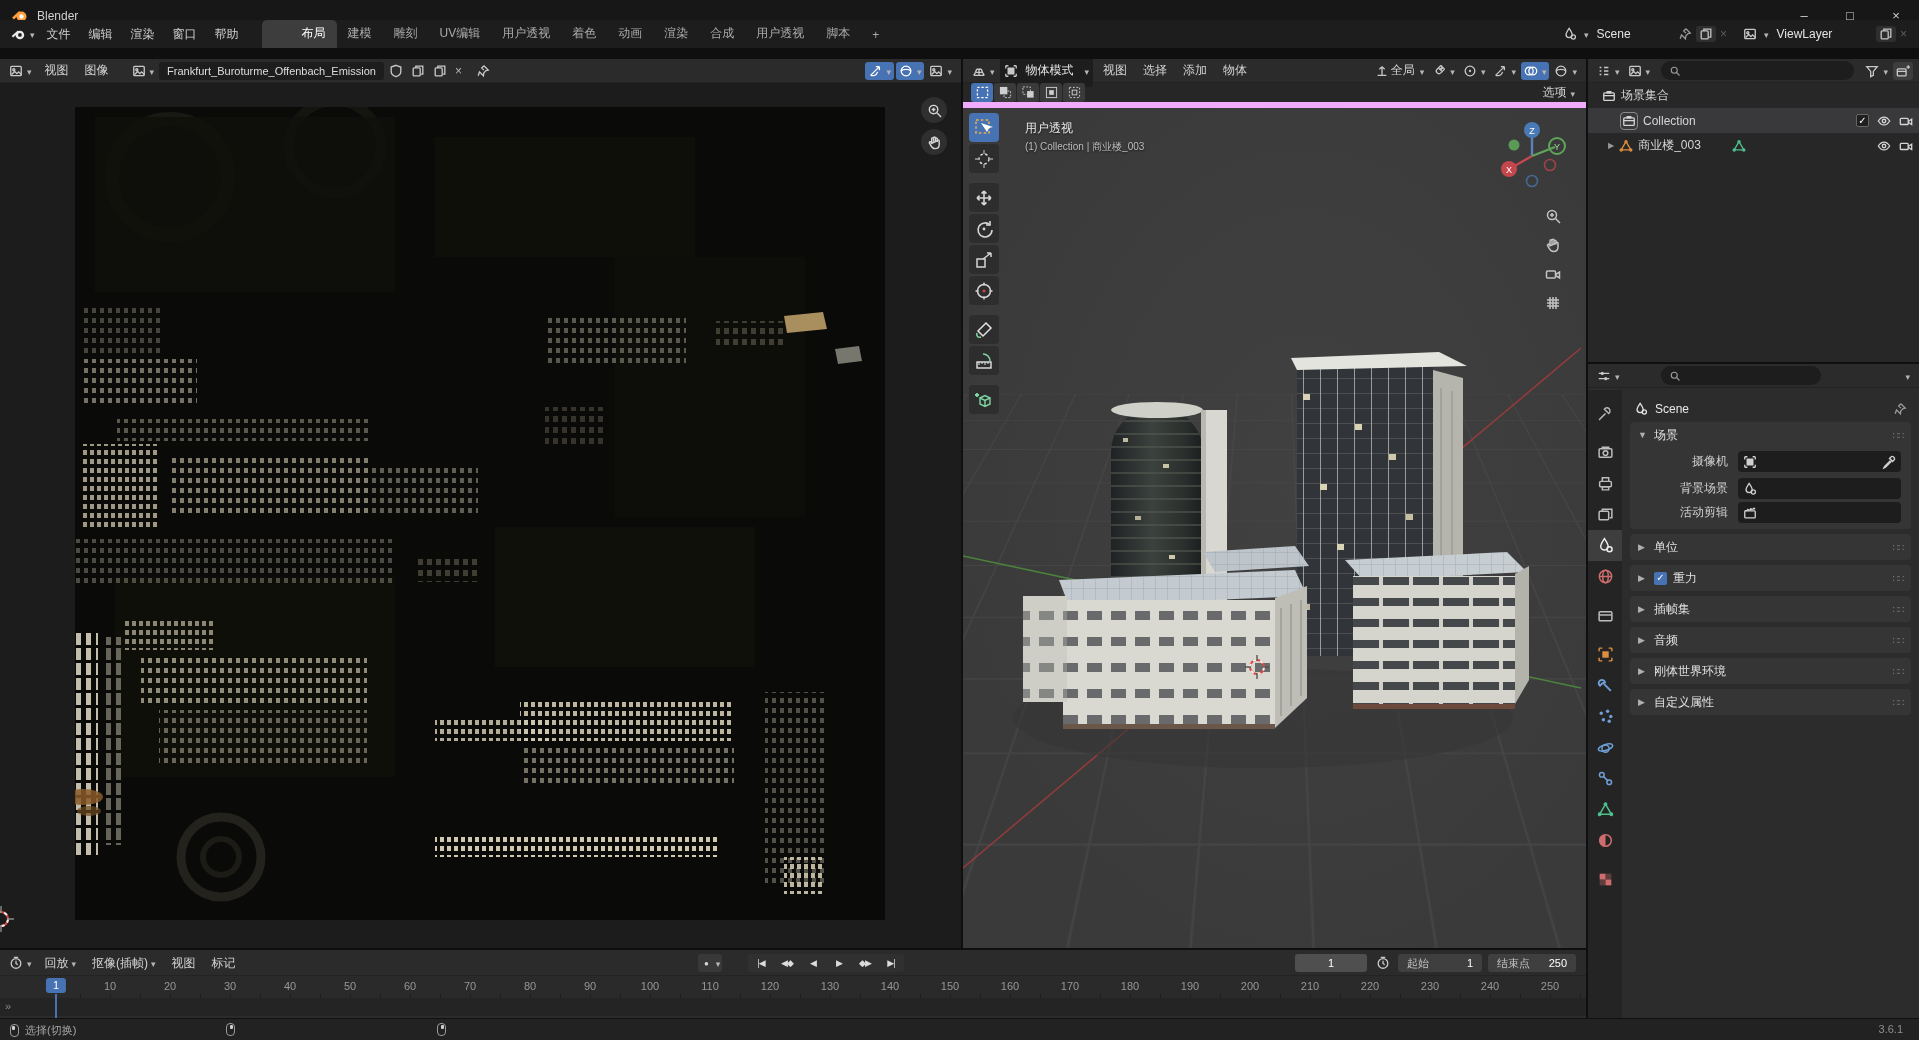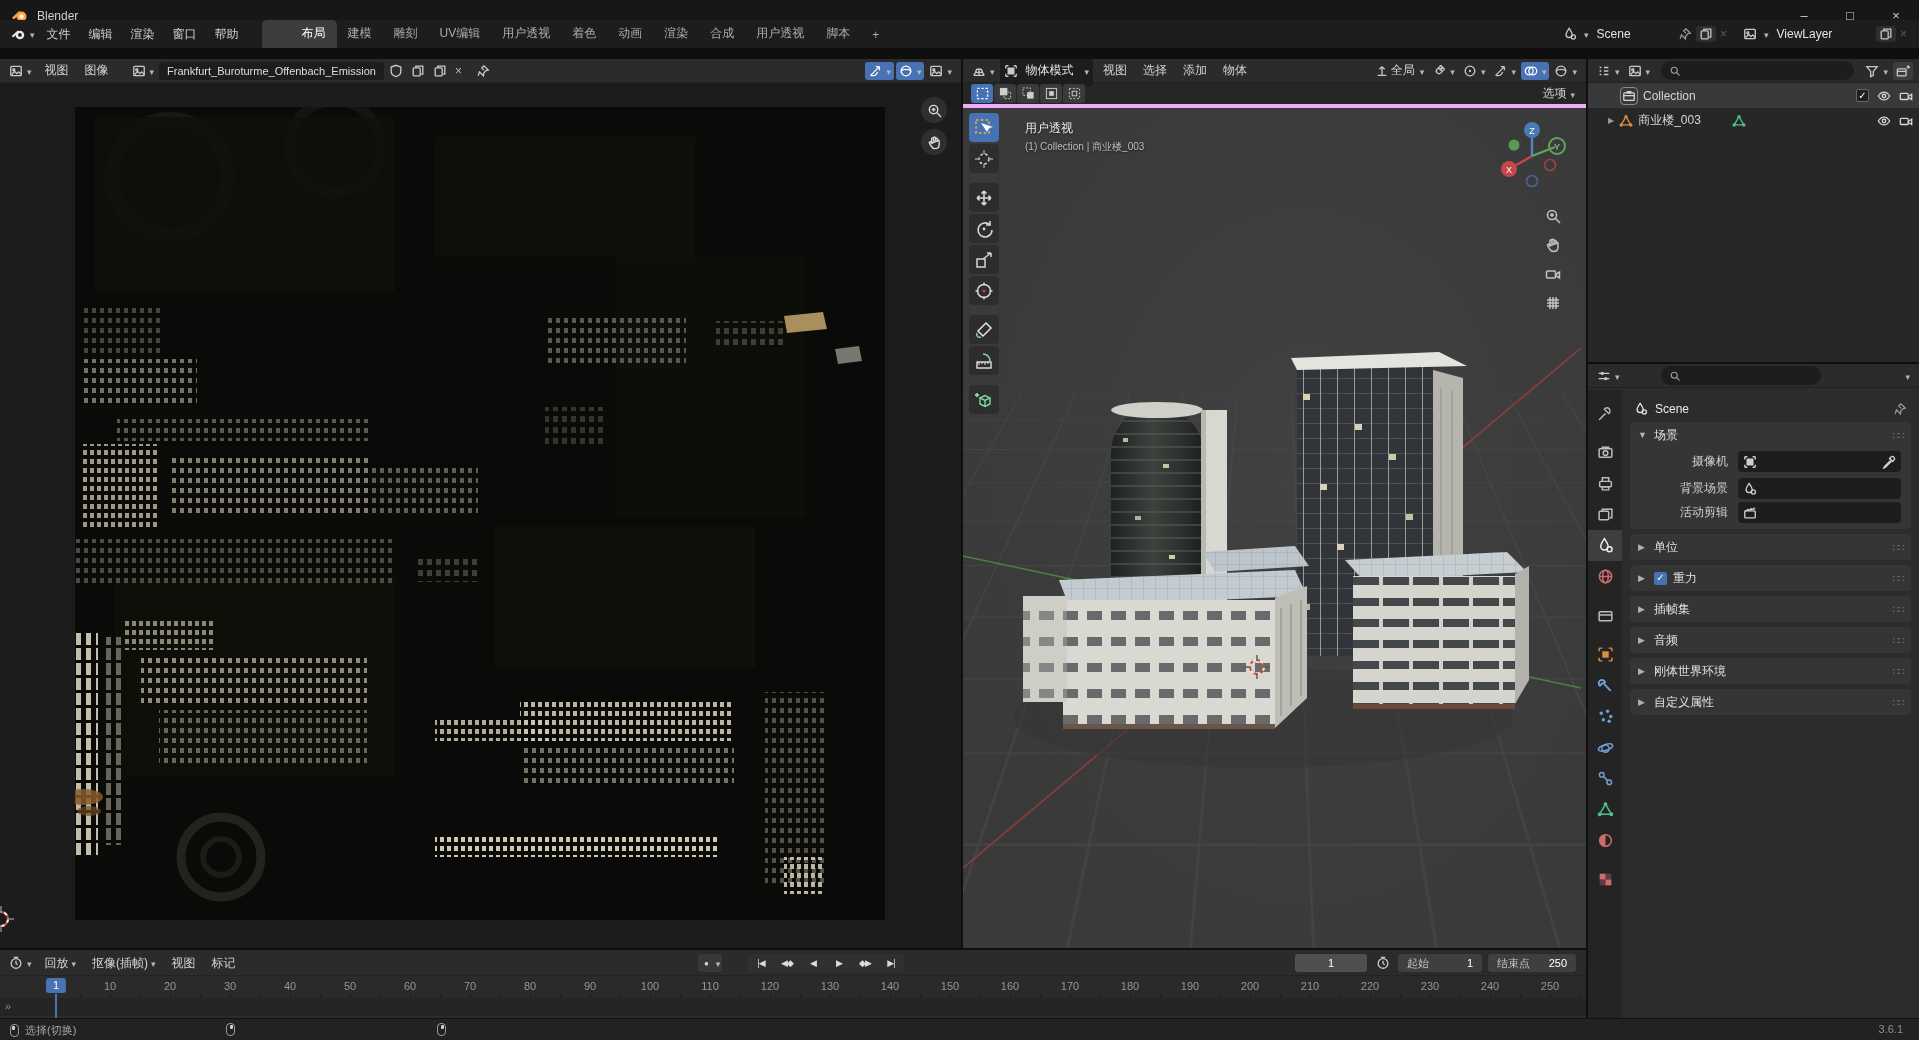--- a/index.html
+++ b/index.html
@@ -32,21 +32,21 @@
   .edheader{height:24px;background:var(--header);display:flex;align-items:center;padding:0 6px;gap:2px;border-bottom:1px solid #222;}
   .hmenu{padding:3px 8px;color:#d2d2d2;border-radius:3px;}
   .iconbtn{display:flex;align-items:center;gap:1px;padding:2px 3px;border-radius:3px;color:var(--icon);}
   .iconbtn.blue{background:var(--accent);color:#fff;}
   #image-editor{left:0;top:59px;width:961px;height:889px;background:var(--iecanvas);}
   #ie-canvas{position:absolute;left:0;top:24px;right:0;bottom:0;background:#1c1c1c;overflow:hidden;}
   #ie-name{background:var(--field);height:18px;border-radius:3px;display:flex;align-items:center;padding:0 8px;font-size:11px;color:#dedede;min-width:208px;}
   .navcirc{width:26px;height:26px;border-radius:50%;background:#2f2f2f;display:flex;align-items:center;justify-content:center;color:#d5d5d5;}
   
   #viewport{left:963px;top:59px;width:623px;height:889px;background:var(--vp);overflow:hidden;}
-  #vp-toolsettings{height:25px;background:var(--toolrow);display:flex;align-items:center;padding:0 8px;border-bottom:4px solid #f0abfc;}
+  #vp-toolsettings{height:25px;background:var(--toolrow);display:flex;align-items:center;padding:0 8px;border-bottom:6px solid #f0abfc;}
   .selmode{width:22px;height:19px;border-radius:3px;display:flex;align-items:center;justify-content:center;color:#cfcfcf;background:#3a3a3a;margin-right:1px;}
   .selmode.active{background:var(--accent);color:#fff;}
   #vp-canvas{position:absolute;left:0;top:49px;right:0;bottom:0;overflow:hidden;background:radial-gradient(ellipse at 55% 45%, #414141 0%, #3a3a3a 75%);}
   #floor{position:absolute;left:-60%;top:34%;width:220%;height:190%;
     background-image:linear-gradient(#4b4b4b 1px,transparent 1px),linear-gradient(90deg,#4b4b4b 1px,transparent 1px);
     background-size:54px 54px;transform:perspective(850px) rotateX(63deg);transform-origin:50% 0;opacity:.6;}
   .ovl1{font-size:12px;color:#ececec;text-shadow:0 1px 2px rgba(0,0,0,.6);}
   .ovl2{font-size:10px;color:#bdbdbd;text-shadow:0 1px 2px rgba(0,0,0,.6);margin-top:3px;}
   #toolbar{position:absolute;left:6px;top:5px;display:flex;flex-direction:column;gap:2px;}
   .tbtn{width:30px;height:29px;background:#2c2c2cdd;border-radius:4px;display:flex;align-items:center;justify-content:center;}
@@ -740,20 +740,26 @@
         <svg class="ic">
           <use href="#i-funnel"></use>
         </svg>
         <span class="chev"></span>
       </div>
     <div class="iconbtn" style="background:#3d3d3d">
         <svg class="ic">
           <use href="#i-boxplus"></use>
         </svg>
       </div>
+  </div>
+  <div class="olrow" style="padding-left:14px">
+    <svg class="ic">
+        <use href="#i-box"></use>
+      </svg>
+    <span>场景集合</span>
   </div>
   <div class="olrow sel" style="padding-left:32px">
     <span class="iconboxed">
         <svg class="ic">
           <use href="#i-box"></use>
         </svg>
       </span>
     <span>Collection</span>
     <span style="margin-left:auto;display:flex;gap:8px;align-items:center">
       <span style="width:13px;height:13px;background:#1f1f1f;border:1px solid #666;border-radius:2px;color:#fff;font-size:10px;display:flex;align-items:center;justify-content:center">✓</span>

